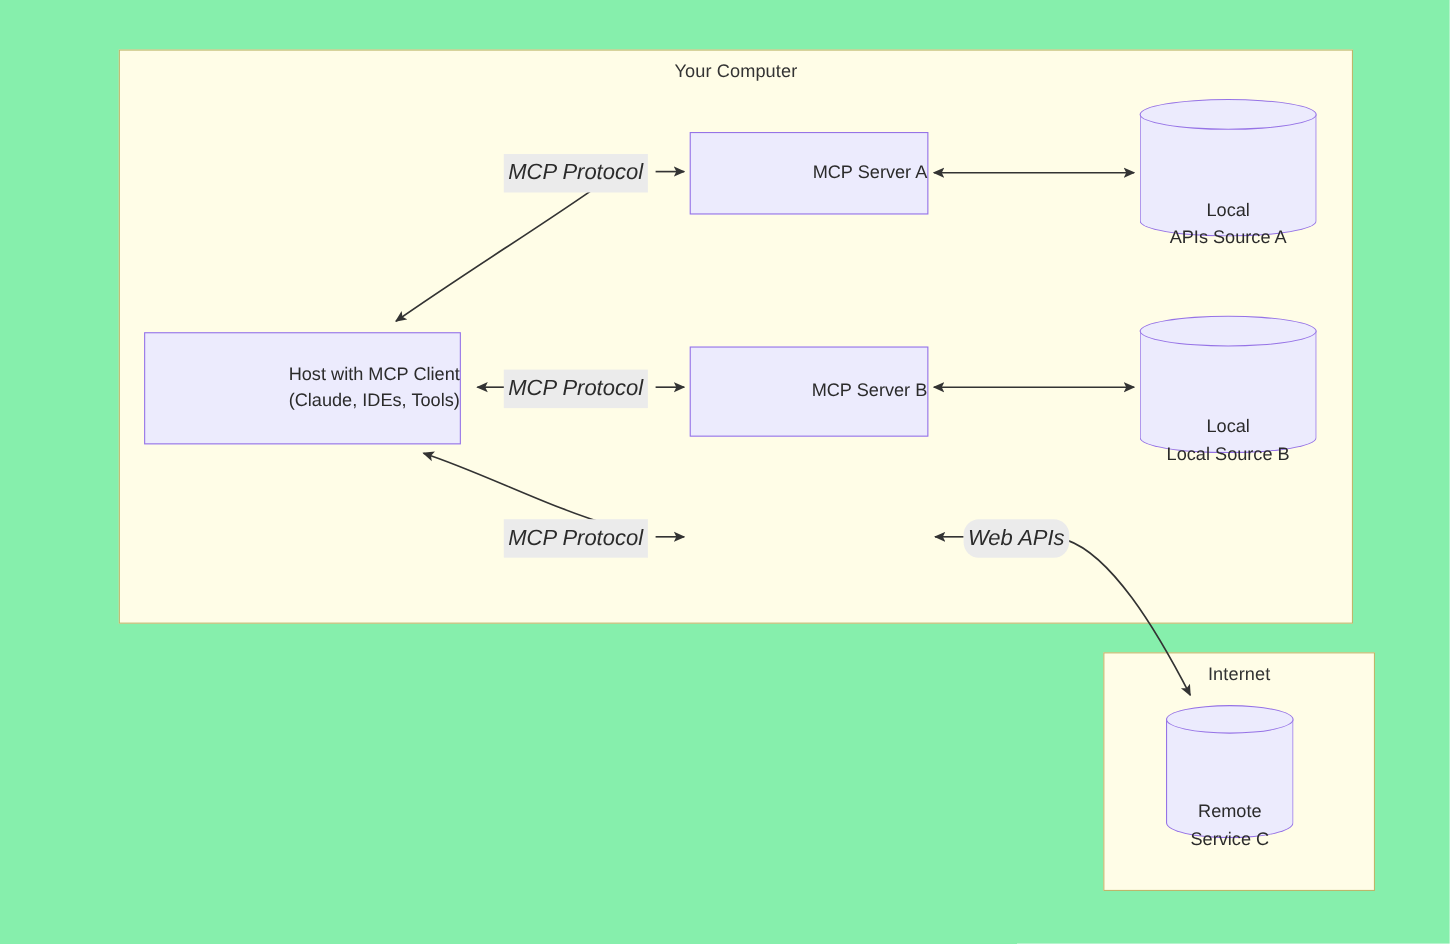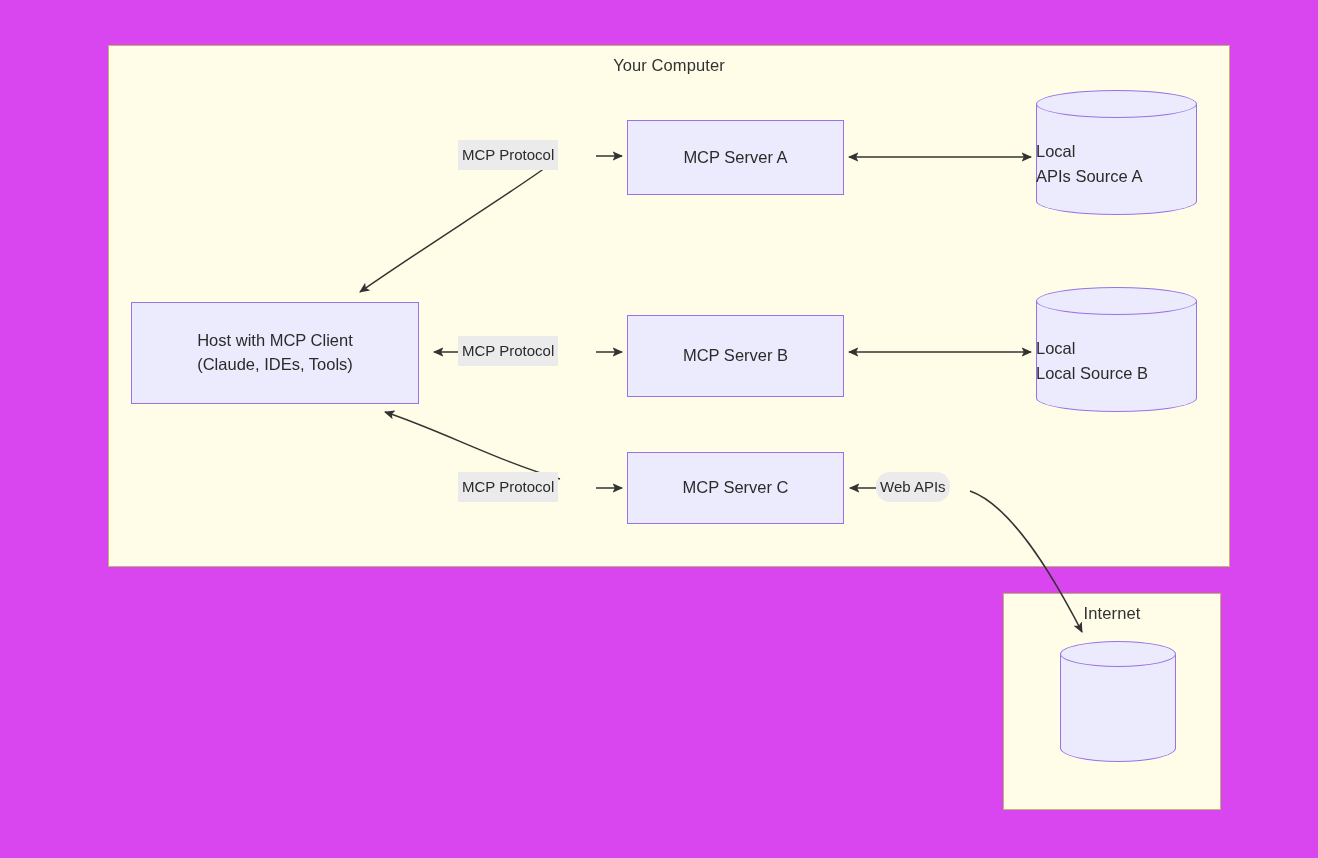--- a/index.html
+++ b/index.html
@@ -4,21 +4,21 @@
 <style>
   html, body {
     margin: 0;
     padding: 0;
     background: #ffffff;
   }
   #canvas {
     position: relative;
     width: 1318px;
     height: 858px;
-    background: #d946ef;
+    background: #86efac;
     font-family: "Liberation Sans", sans-serif;
     overflow: hidden;
   }
   #svg-layer {
     position: absolute;
     left: 0; top: 0;
     width: 1318px;
     height: 858px;
   }
   .zone {
@@ -35,21 +35,21 @@
     font-size: 16.5px;
     color: #333333;
     letter-spacing: 0.1px;
   }
   .node-box {
     position: absolute;
     background: #ecebfd;
     border: 1.6px solid #9673e6;
     box-sizing: border-box;
     display: flex;
-    align-items: center;
+    align-items: flex-end;
     justify-content: center;
     flex-direction: column;
     color: #2b2b2b;
     font-size: 16.5px;
     line-height: 1.45;
     text-align: center;
   }
   .node-box .line { display: block; white-space: nowrap; }
   .cyl {
     position: absolute;
@@ -70,46 +70,49 @@
     left: 0; right: 0;
     height: 28px;
     background: #ecebfd;
     border: 1.6px solid #9673e6;
     border-radius: 50% / 50%;
     box-sizing: border-box;
   }
   .cyl .cyl-text {
     position: absolute;
     left: 0; right: 0;
+    text-align: center;
     color: #2b2b2b;
     font-size: 16.5px;
     line-height: 1.5;
+    margin-top: 40px;
   }
   .cyl .cyl-text .line { display: block; white-space: nowrap; }
   .edge-label {
     position: absolute;
     background: #ebebeb;
     color: #2b2b2b;
-    font-size: 15px;
+    font-size: 20px;
     line-height: 1;
     padding: 7px 4px 8px 4px;
     white-space: nowrap;
     box-sizing: border-box;
+    font-style: italic;
   }
 </style>
 </head>
 <body>
 
 <div id="canvas">
 
   <div class="zone" style="left:108px; top:45px; width:1122px; height:522px;">
     <div class="zone-label">Your Computer</div>
   </div>
 
-  <div class="zone" style="left:1003px; top:593px; width:218px; height:217px;">
+  <div class="zone" style="left:1003px; top:593px; width:247px; height:217px;">
     <div class="zone-label">Internet</div>
   </div>
 
   <svg id="svg-layer" viewBox="0 0 1318 858" xmlns="http://www.w3.org/2000/svg">
     <defs>
       <marker id="ah" viewBox="0 0 10 10" refX="9" refY="5" markerWidth="7" markerHeight="7" orient="auto-start-reverse">
         <path d="M 0 0.6 L 10 5 L 0 9.4 L 2.2 5 Z" fill="#333333"></path>
       </marker>
       <marker id="ah-start" viewBox="0 0 10 10" refX="9" refY="5" markerWidth="7" markerHeight="7" orient="auto-start-reverse">
         <path d="M 0 0.6 L 10 5 L 0 9.4 L 2.2 5 Z" fill="#333333"></path>
@@ -151,23 +154,20 @@
   </div>
 
   <div class="node-box" style="left:627px; top:120px; width:217px; height:75px;">
     <span class="line">MCP Server A</span>
   </div>
 
   <div class="node-box" style="left:627px; top:315px; width:217px; height:82px;">
     <span class="line">MCP Server B</span>
   </div>
 
-  <div class="node-box" style="left:627px; top:452px; width:217px; height:72px;">
-    <span class="line">MCP Server C</span>
-  </div>
 
   <div class="cyl" style="left:1036px; top:90px; width:161px; height:125px;">
     <div class="cyl-body" style="top:14px; height:111px;"></div>
     <div class="cyl-top" style="top:0;"></div>
     <div class="cyl-text" style="top:49px;">
       <span class="line">Local</span>
       <span class="line">APIs Source A</span>
     </div>
   </div>
 
@@ -176,20 +176,24 @@
     <div class="cyl-top" style="top:0;"></div>
     <div class="cyl-text" style="top:49px;">
       <span class="line">Local</span>
       <span class="line">Local Source B</span>
     </div>
   </div>
 
   <div class="cyl" style="left:1060px; top:641px; width:116px; height:121px;">
     <div class="cyl-body" style="top:13px; height:108px;"></div>
     <div class="cyl-top" style="top:0; height:26px;"></div>
+    <div class="cyl-text" style="top:45px;">
+      <span class="line">Remote</span>
+      <span class="line">Service C</span>
+    </div>
   </div>
 
   <div class="edge-label" style="left:458px; top:140px;">MCP Protocol</div>
 
   <div class="edge-label" style="left:458px; top:336px;">MCP Protocol</div>
 
   <div class="edge-label" style="left:458px; top:472px;">MCP Protocol</div>
 
   <div class="edge-label" style="left:876px; top:472px;border-radius:14px;">Web APIs</div>
 

